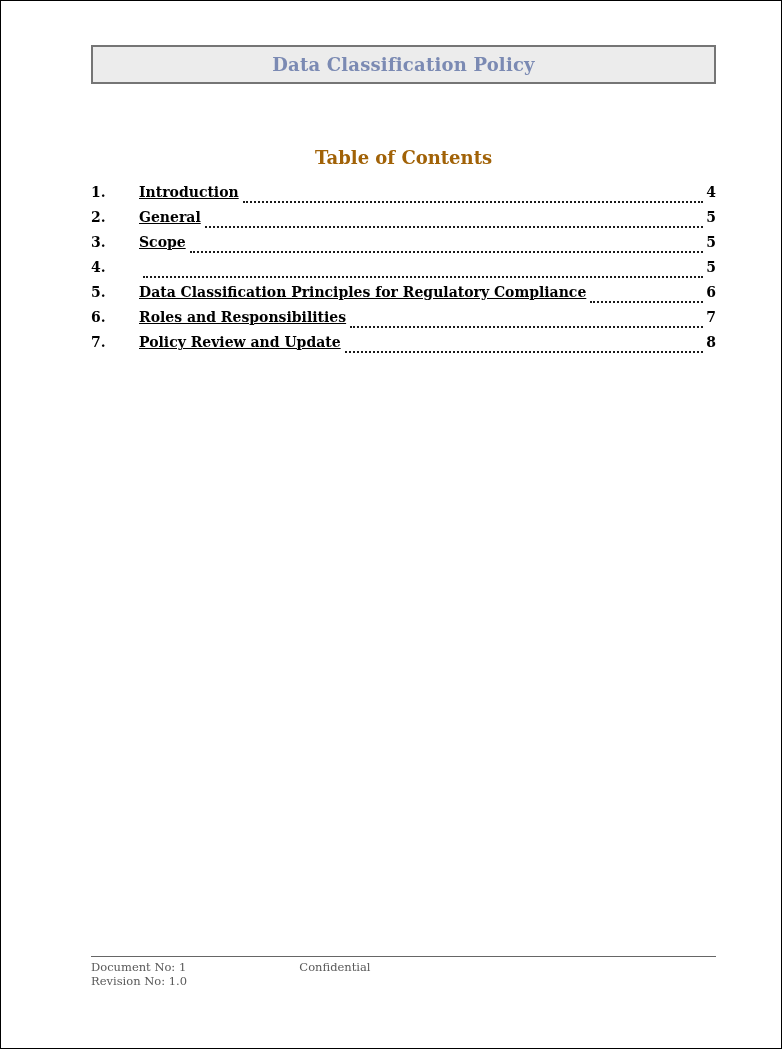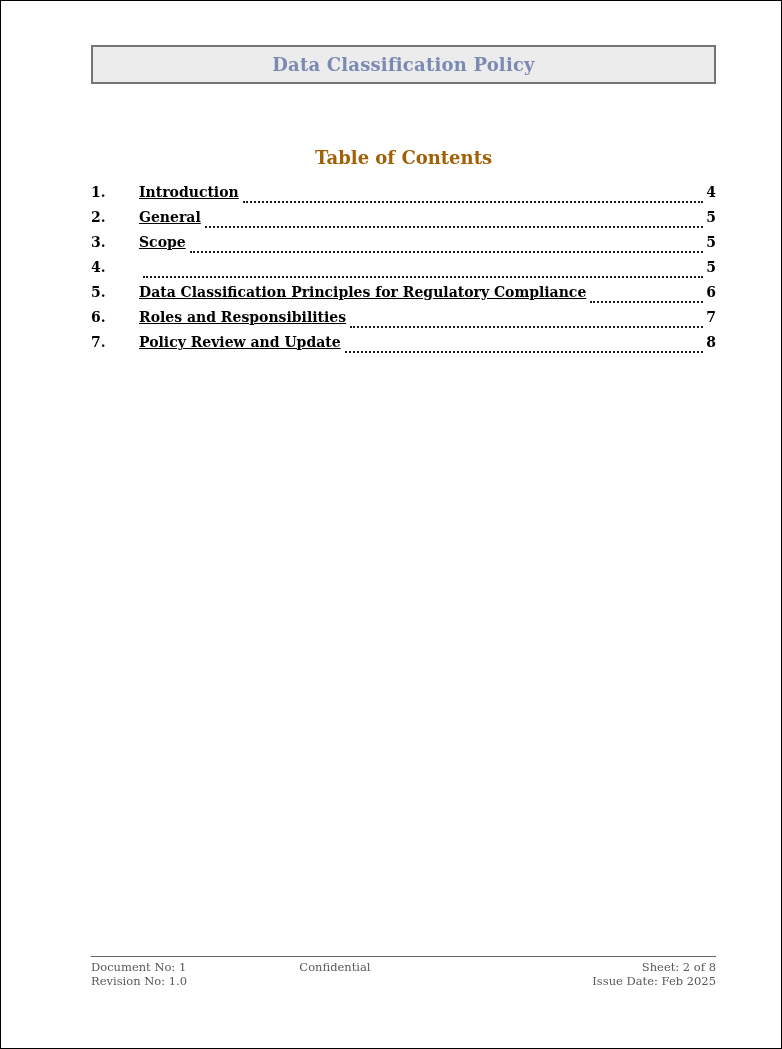--- a/index.html
+++ b/index.html
@@ -161,17 +161,13 @@
 </div>
 
 <div class="footer">
   <div class="col-left">
     <div>Document No: 1</div>
     <div>Revision No: 1.0</div>
   </div>
   <div class="col-center">
     <div>Confidential</div>
   </div>
-  <div class="col-right">
-    <div>Sheet: 2 of 8</div>
-    <div>Issue Date: Feb 2025</div>
-  </div>
 </div>
 
 </body></html>

